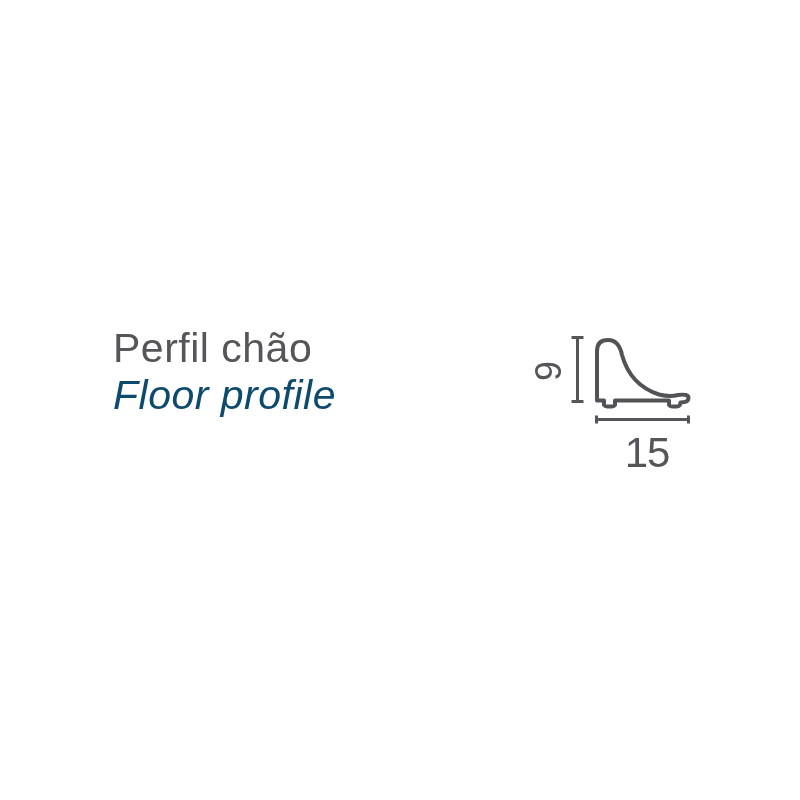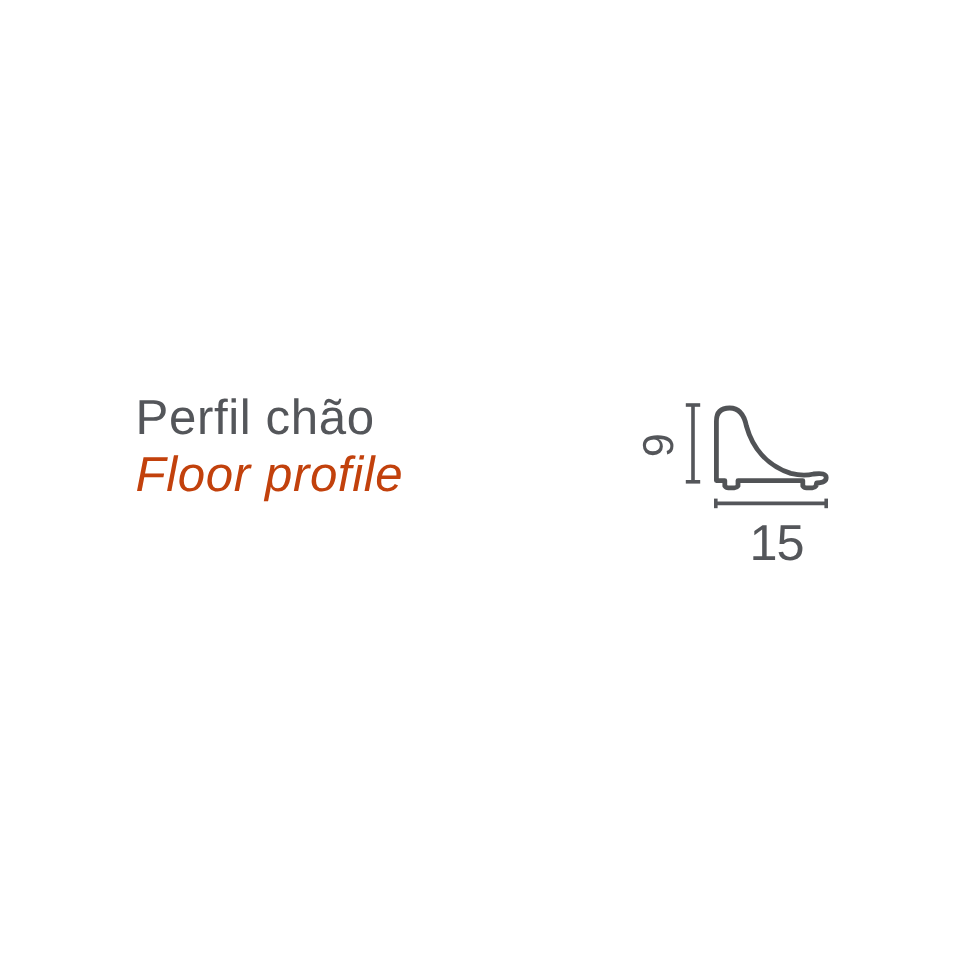--- a/index.html
+++ b/index.html
@@ -29,21 +29,21 @@
   }
   .title-line {
     font-size: 41px;
     line-height: 47px;
     letter-spacing: 0.5px;
     color: #54565a;
     font-weight: 400;
   }
   .title-line.subtitle {
     font-style: italic;
-    color: #c2410c;
+    color: #0c4a6e;
   }
   .diagram {
     position: absolute;
     left: 525px;
     top: 325px;
     width: 180px;
     height: 150px;
   }
   .dim-text {
     font-family: "Liberation Sans", "DejaVu Sans", sans-serif;

